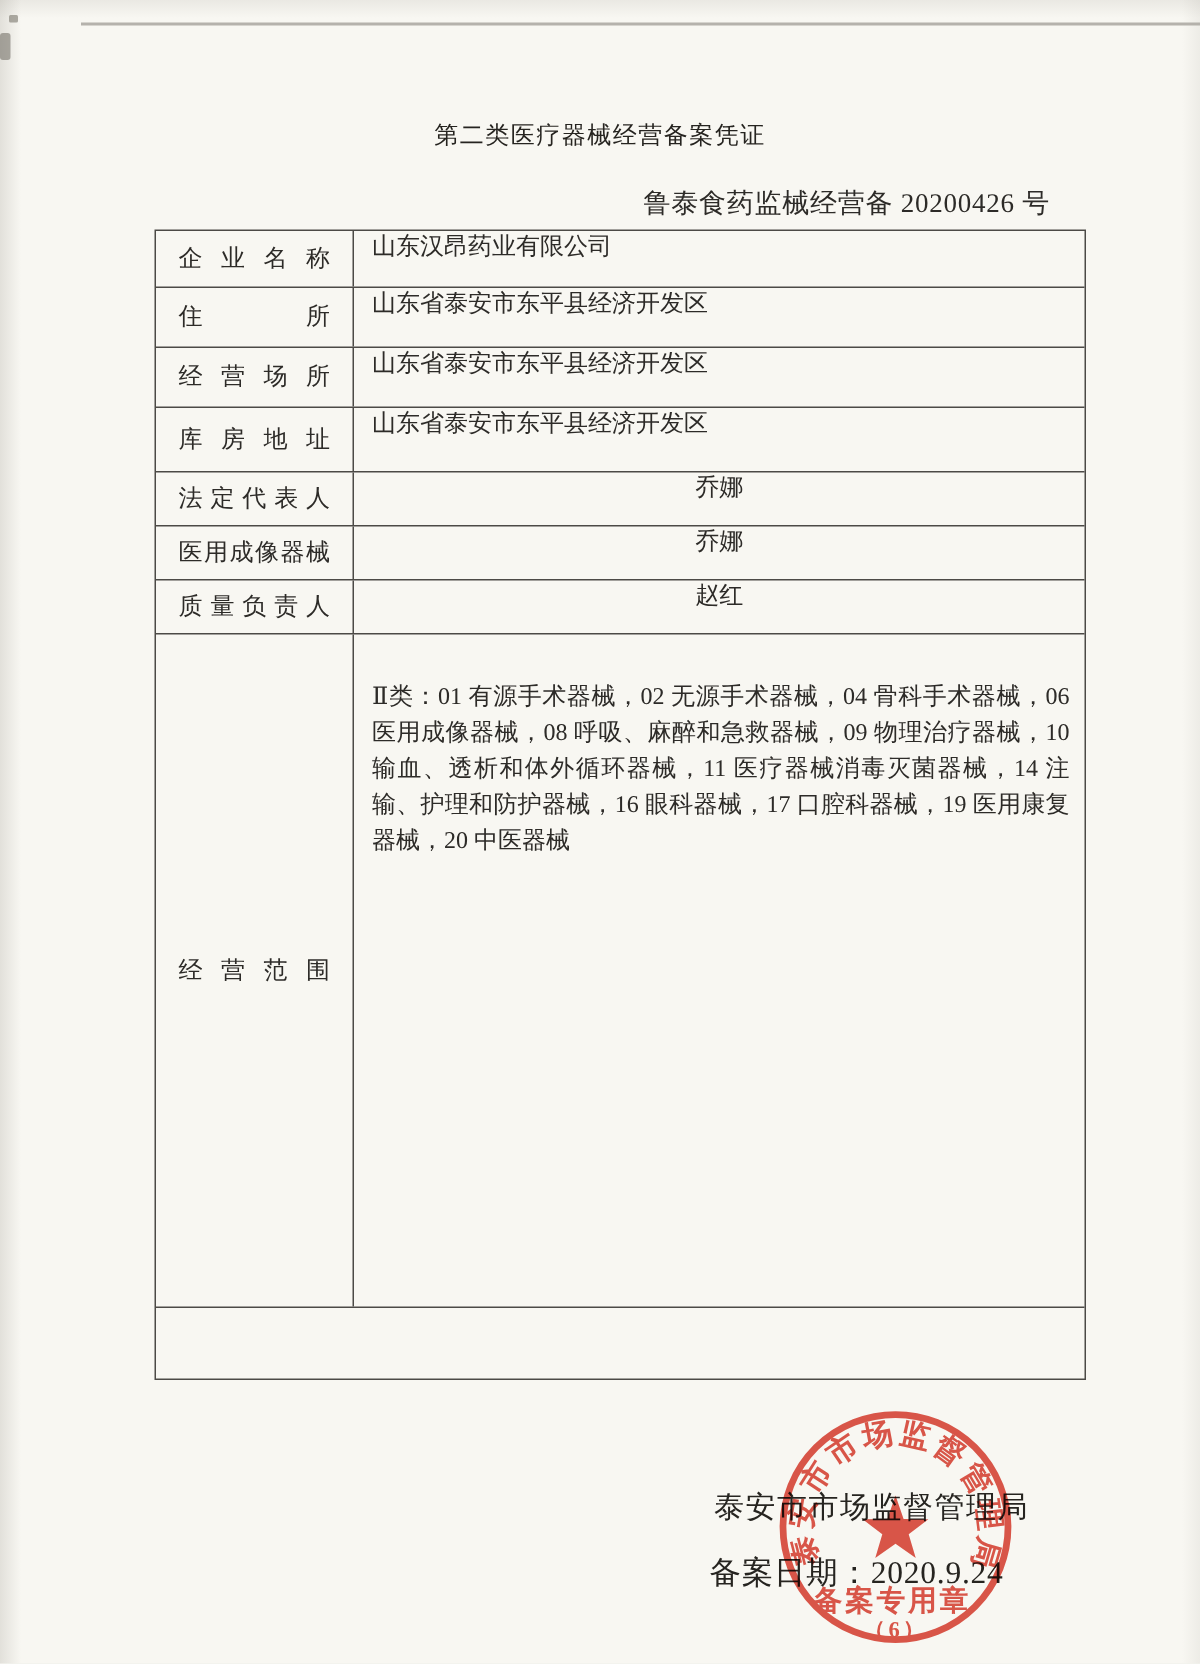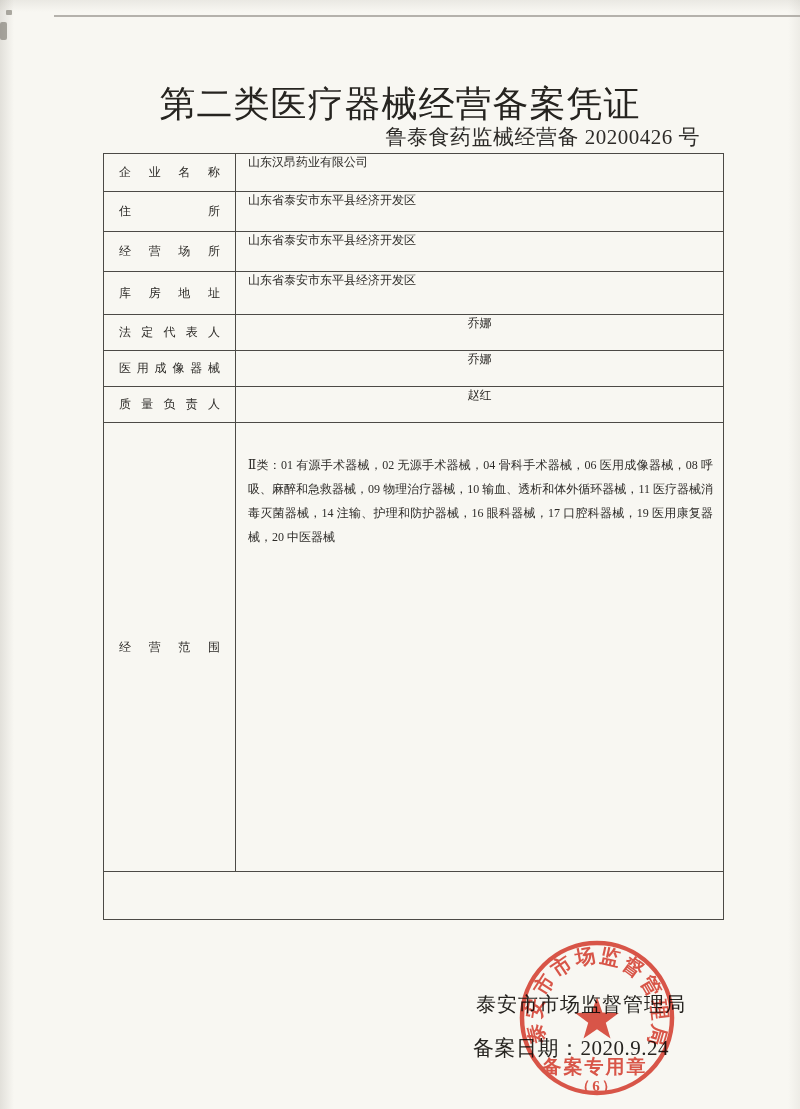--- a/index.html
+++ b/index.html
@@ -17,32 +17,32 @@
       linear-gradient(180deg, rgba(110,105,95,.10) 0px, rgba(110,105,95,0) 12px),
       #f8f7f2;
   }
   
   .scan-topline{position:absolute;top:15px;left:54px;width:746px;height:2px;background:#a9a6a0;opacity:.85;}
   .scan-speck-a{position:absolute;left:6px;top:10px;width:6px;height:5px;background:#7a766c;opacity:.6;border-radius:1px;}
   .scan-speck-b{position:absolute;left:0;top:22px;width:7px;height:18px;background:#6b675e;opacity:.55;border-radius:2px;}
 
   .title{
     position:absolute;top:80px;left:0;width:100%;
-    text-align:center;font-size:36px;font-weight:500;letter-spacing:1px;
+    text-align:center;font-size:16px;font-weight:500;letter-spacing:1px;
     color:#262420;margin:0;
   }
   .cert-no{
     position:absolute;top:123px;right:100px;
-    font-size:21px;color:#2d2b28;letter-spacing:.5px;
+    font-size:18px;color:#2d2b28;letter-spacing:.5px;
   }
 
   .cert-table{
     position:absolute;left:103px;top:153px;width:621px;
     border:1.5px solid #4c4a46;box-sizing:border-box;
-    font-size:12px;
+    font-size:16px;
   }
   .row{display:flex;border-bottom:1px solid #4c4a46;}
   .row:last-child{border-bottom:none;}
   .cell-label{
     width:132px;box-sizing:border-box;border-right:1px solid #4c4a46;
     display:flex;align-items:center;flex-shrink:0;
   }
   .cell-label span{
     flex:1;padding:0 15px;
     text-align:justify;text-align-last:justify;

